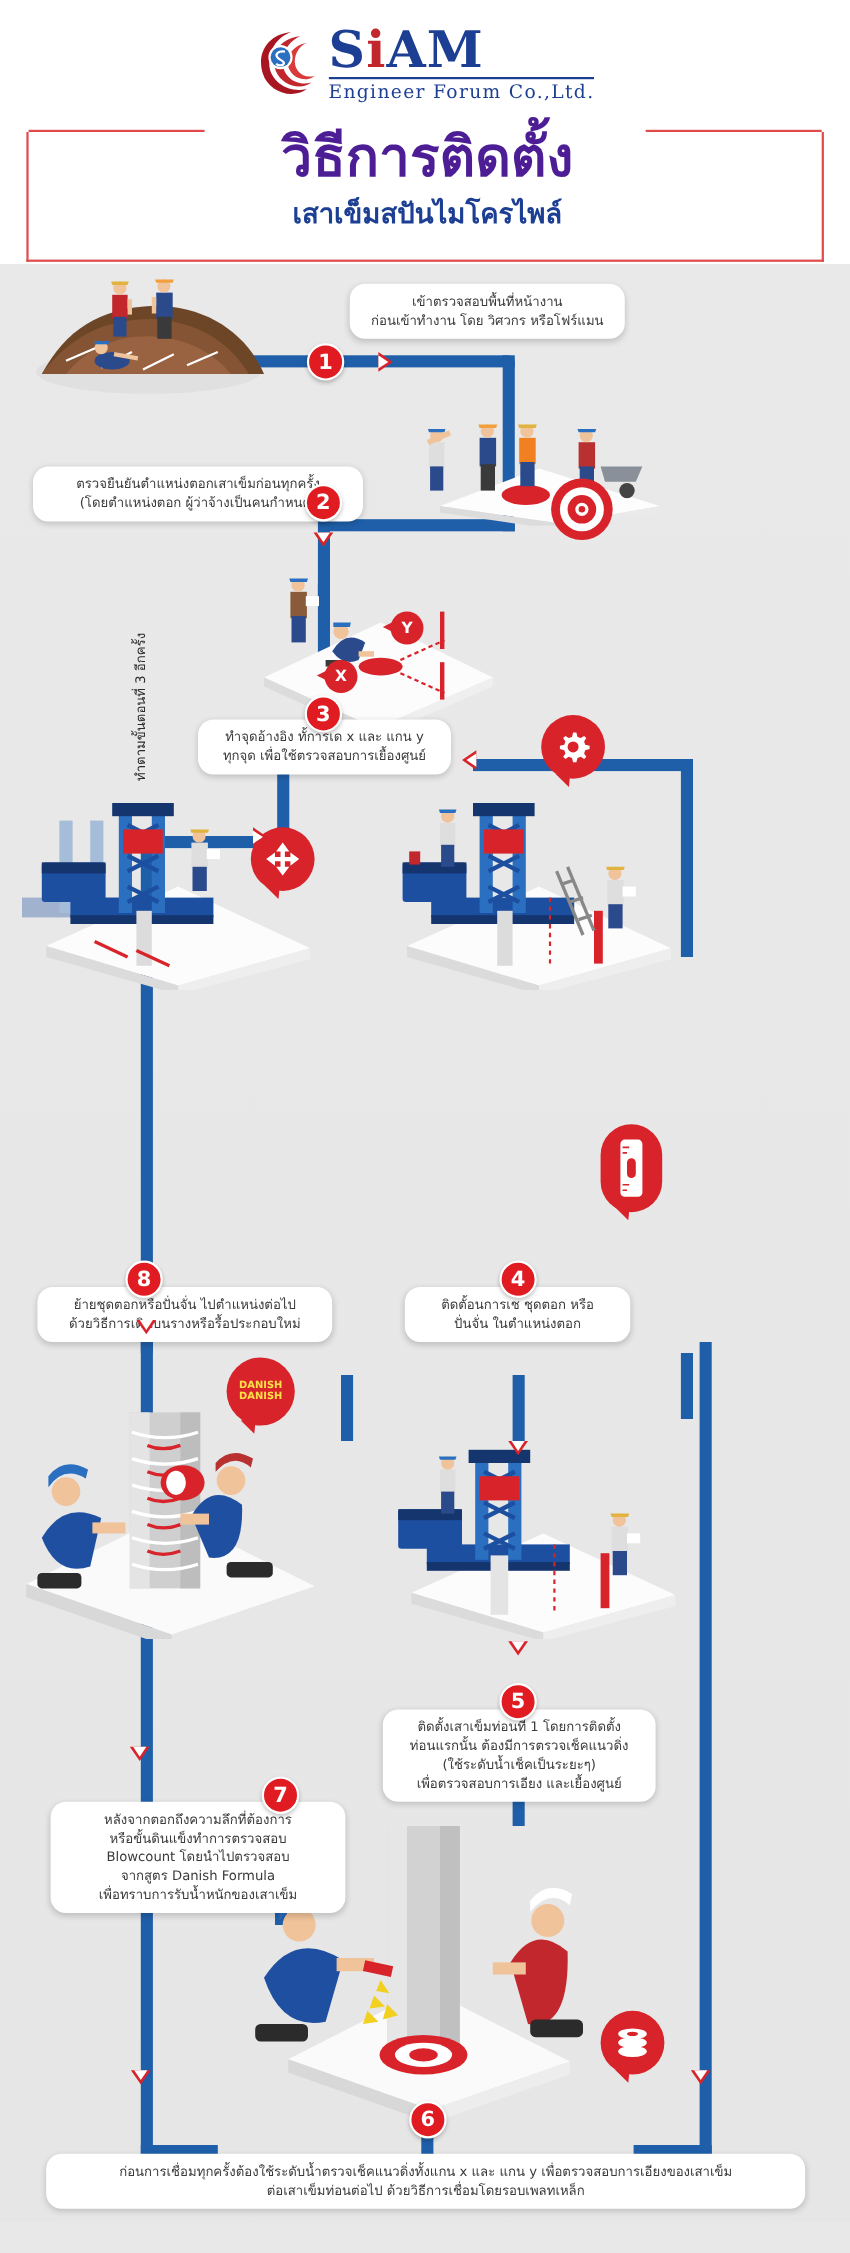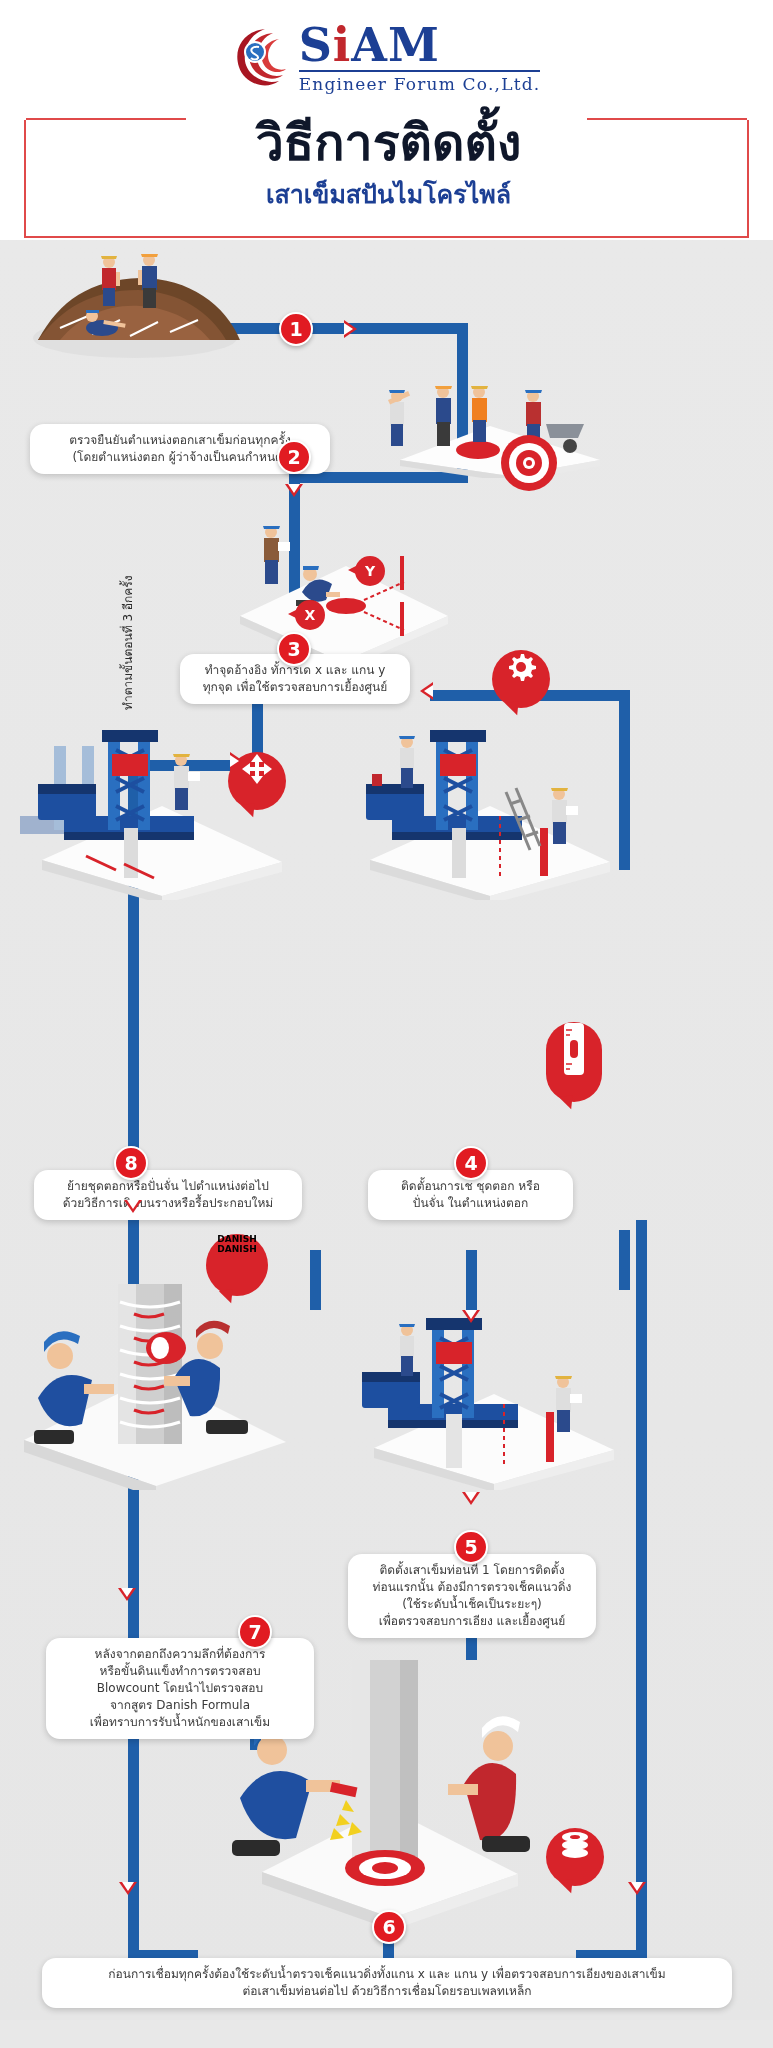--- a/index.html
+++ b/index.html
@@ -22,21 +22,21 @@
   .logo-siam .i { color:#c1272d; }
   .logo-sub { font-family:"DejaVu Serif","Liberation Serif",serif; font-size:17px; color:#1c3f94; letter-spacing:1.2px; margin-top:2px; border-top:2px solid #1c3f94; padding-top:2px; width:100%; text-align:center;}
 
   .title-frame { position:absolute; top:120px; left:24px; width:725px; height:118px;
     border:2px solid #e04a4a; border-top:none; }
   .title-frame::before, .title-frame::after {
     content:""; position:absolute; top:-2px; height:2px; background:#e04a4a; }
   .title-frame::before { left:0; width:160px; }
   .title-frame::after { right:0; width:160px; }
   .title-main { position:absolute; top:-8px; left:0; width:725px; text-align:center;
-    font-size:50px; font-weight:bold; color:#0f172a; line-height:62px; letter-spacing:0px;}
+    font-size:50px; font-weight:bold; color:#4c1d95; line-height:62px; letter-spacing:0px;}
   .title-sub { position:absolute; top:58px; left:0; width:725px; text-align:center;
     font-size:25px; font-weight:bold; color:#1c3f94; line-height:34px; }
 
   
   .pipe { position:absolute; background:#1f5fa9; }
 
   
   .bubble {
     position:absolute; background:#fff; border-radius:14px;
     box-shadow:0 2px 6px rgba(0,0,0,.18);
@@ -63,21 +63,21 @@
     border-top:6px solid transparent; border-bottom:6px solid transparent; border-left:9px solid #fff; }
   .arrow-l { border-top:9px solid transparent; border-bottom:9px solid transparent; border-right:13px solid #d8232a; }
   .arrow-l::after { content:""; position:absolute; left:4px; top:-6px;
     border-top:6px solid transparent; border-bottom:6px solid transparent; border-right:9px solid #fff; }
 
   
   .illus { position:absolute; }
 
   .speech {
     position:absolute; background:#d8232a; border-radius:50%;
-    display:flex; align-items:flex-start; justify-content:center; color:#000000;
+    display:flex; align-items:center; justify-content:center; color:#fde047;
     z-index:14;
   }
   .speech::after {
     content:""; position:absolute; bottom:-8px; left:14px;
     border-left:10px solid transparent; border-right:4px solid transparent;
     border-top:14px solid #d8232a; transform:rotate(-10deg);
   }
   .speech-lbl { font-size:9px; font-weight:bold; line-height:10px; text-align:center; }
 
   .axis-badge {
@@ -183,20 +183,24 @@
 
       <g>
           <ellipse cx="72" cy="78" rx="16" ry="8" fill="#2b4a8c"></ellipse>
           <circle cx="62" cy="66" r="6" fill="#f0c39a"></circle>
         <path d="M56 63 h13 v-3 h-13 z" fill="#2a6fc0"></path>
           <rect x="74" y="70" width="22" height="4" fill="#f0c39a" transform="rotate(10 74 70)"></rect>
         </g>
     </svg>
   </div>
 
+  <div class="bubble" style="left:318px;top:258px;width:250px;">
+    <div>เข้าตรวจสอบพื้นที่หน้างาน</div>
+    <div>ก่อนเข้าทำงาน โดย วิศวกร หรือโฟร์แมน</div>
+  </div>
   <div class="step-num" style="left:279px;top:312px;">1</div>
   <div class="arrow arrow-r" style="left:344px;top:320px;"></div>
 
   <div class="illus" style="left:360px;top:368px;width:250px;height:110px;">
     <svg width="250" height="110" viewBox="0 0 250 110">
       <polygon points="40,92 130,58 240,92 150,108" fill="#fdfdfd"></polygon>
       <polygon points="40,92 40,98 150,114 150,108" fill="#dcdcdc"></polygon>
       <polygon points="150,108 150,114 240,98 240,92" fill="#eaeaea"></polygon>
       <ellipse cx="118" cy="82" rx="22" ry="9" fill="#d8232a"></ellipse>
 

